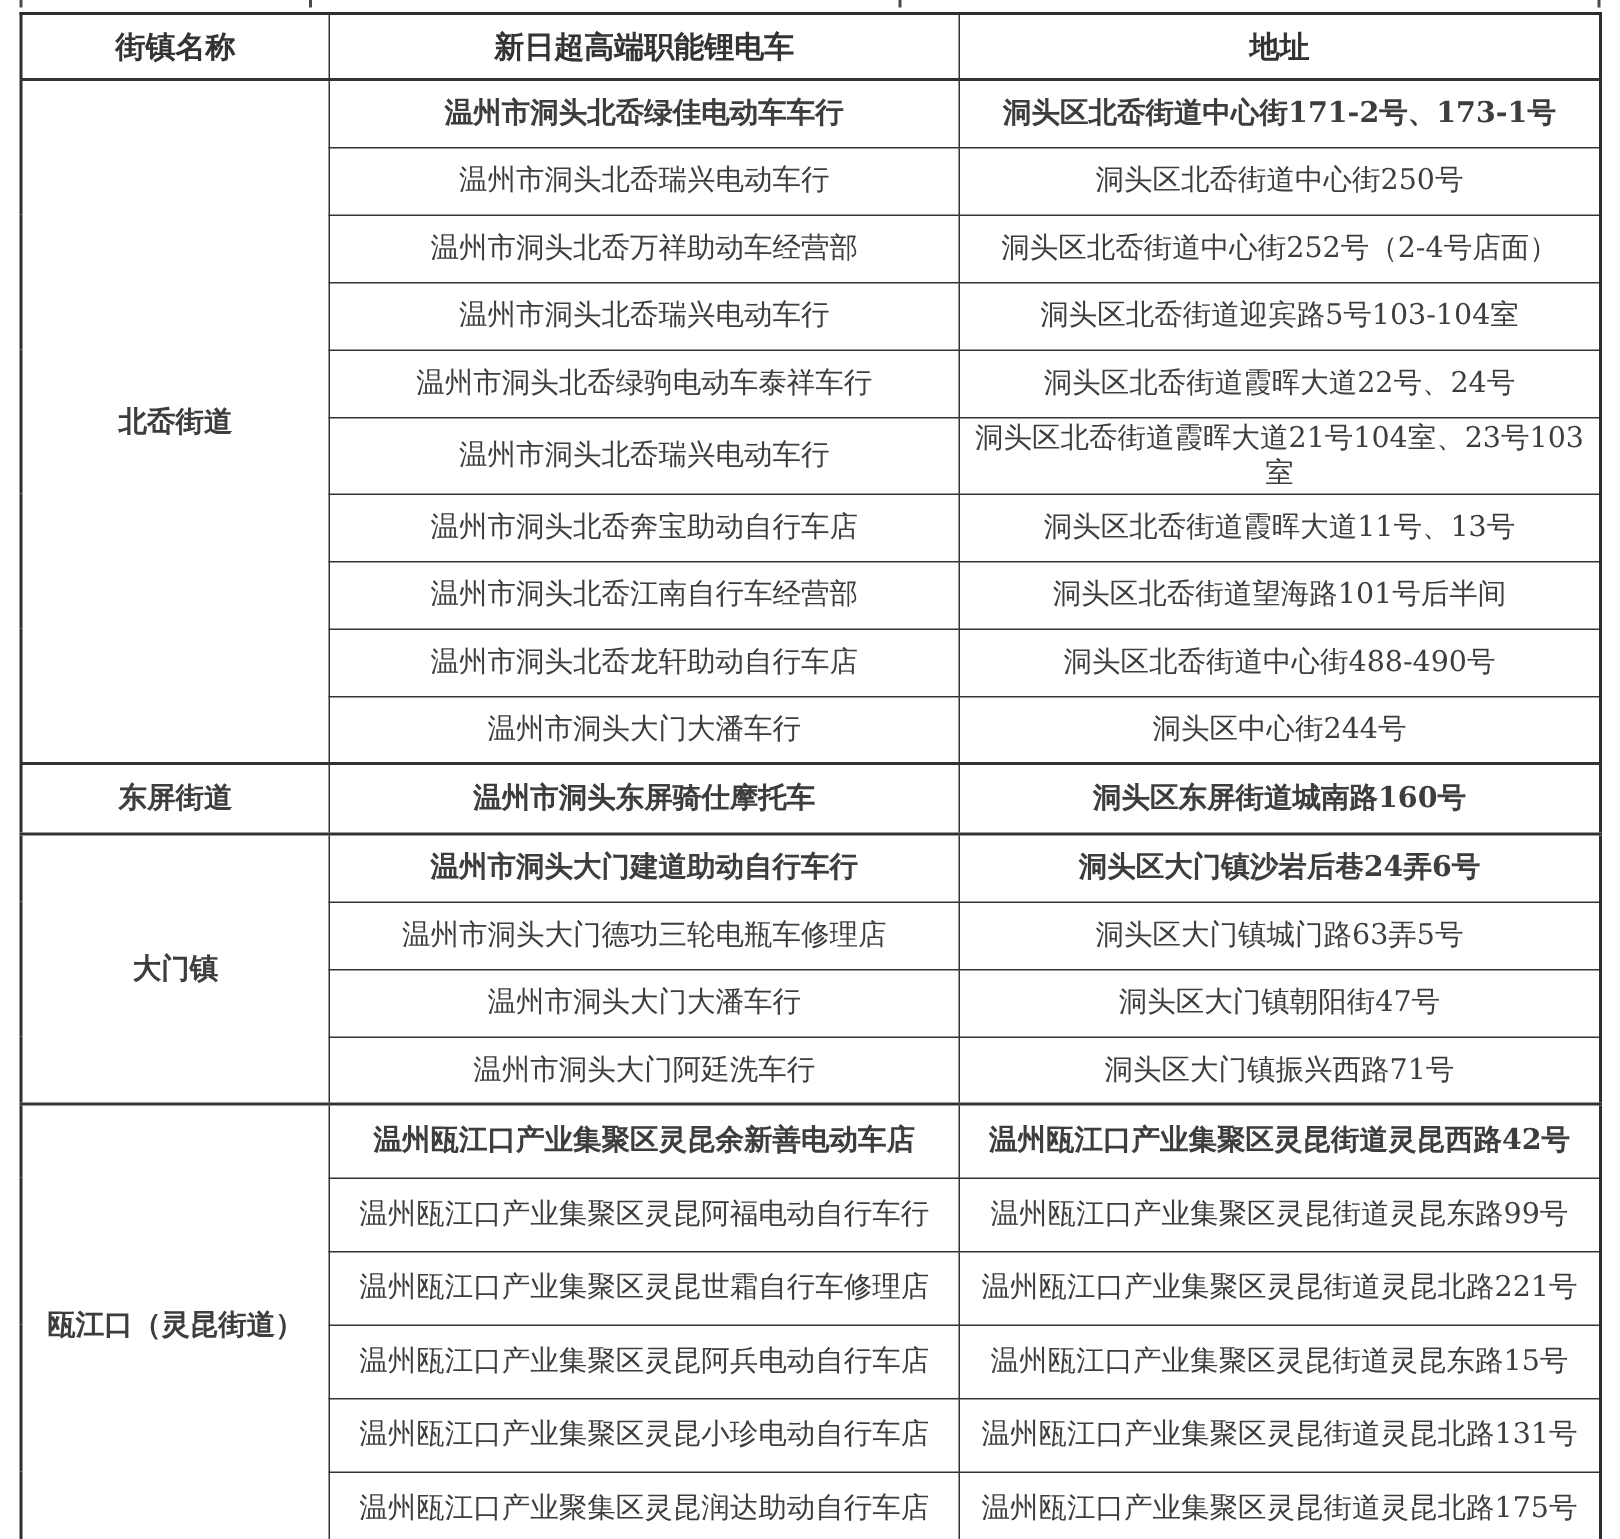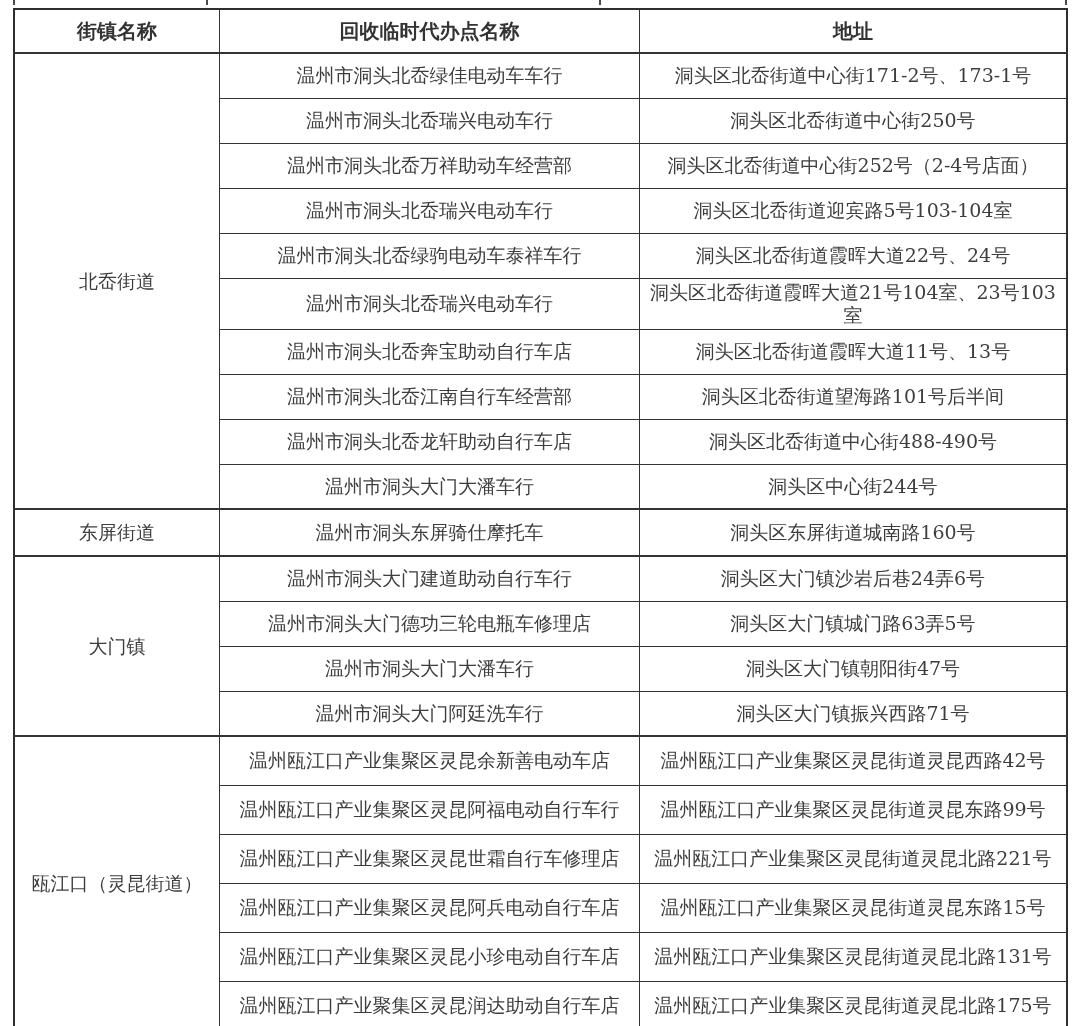--- a/index.html
+++ b/index.html
@@ -51,37 +51,37 @@
     font-size: 20px;
     color: #333333;
   }
   tr.h-std  { height: 45px; }
   tr.h-mid  { height: 47px; }
   tr.h-tall { height: 49px; }
   .col-town    { width: 192px; padding: 2px 6px; }
   .col-shop    { width: 391px; padding: 2px 14px; }
   .col-address { padding: 2px 10px; }
   
-  tr.group-start td { border-top-width: 2px; }
+  tr.group-start td { border-top-width: 2px; font-weight: bold; }
 </style>
 </head>
 <body>
 
 <div class="page">
 
   <div class="stub" style="left:13px"></div>
   <div class="stub" style="left:206px"></div>
   <div class="stub" style="left:599px"></div>
   <div class="stub" style="left:1065px"></div>
 
   <table class="points-table">
     <thead>
       <tr>
         <th class="col-town">街镇名称</th>
-        <th class="col-shop">回收临时代办点名称</th>
+        <th class="col-shop">新日超高端职能锂电车</th>
         <th class="col-address">地址</th>
       </tr>
     </thead>
     <tbody id="table-body">
         <tr class="h-std group-start">
           <td class="col-town" rowspan="10">北岙街道</td>
           <td class="col-shop">温州市洞头北岙绿佳电动车车行</td>
           <td class="col-address">洞头区北岙街道中心街171-2号、173-1号</td>
         </tr>
         <tr class="h-std">

